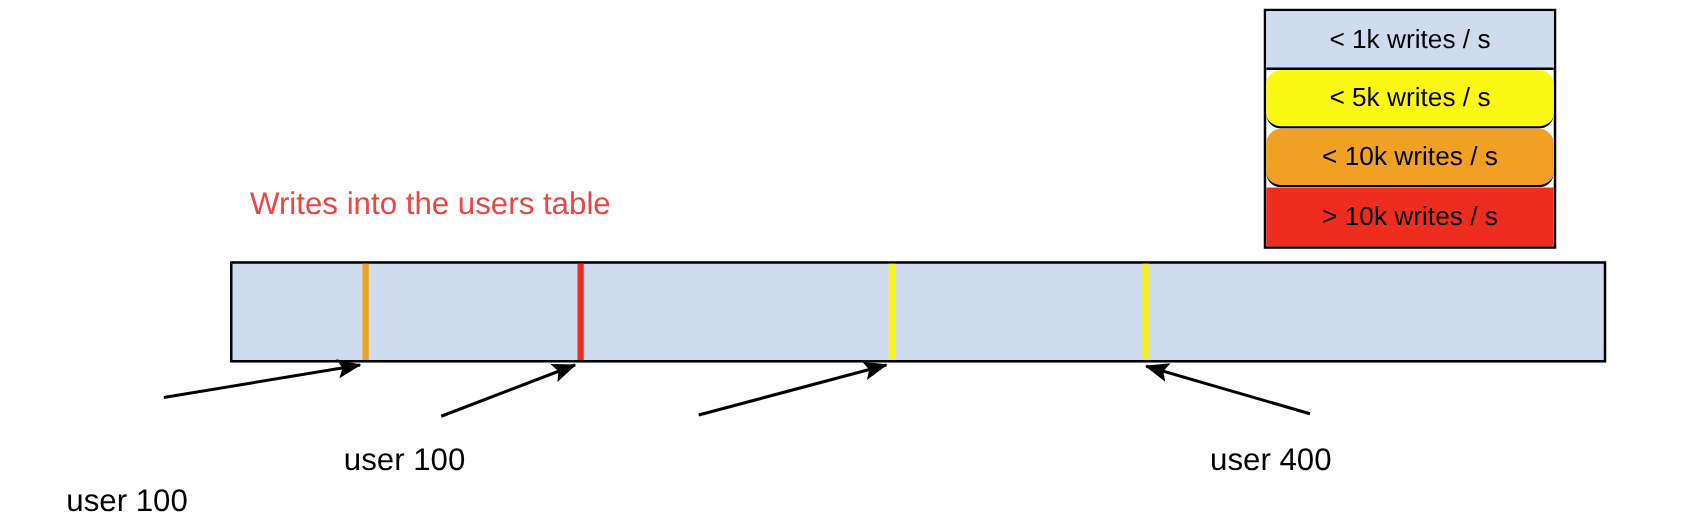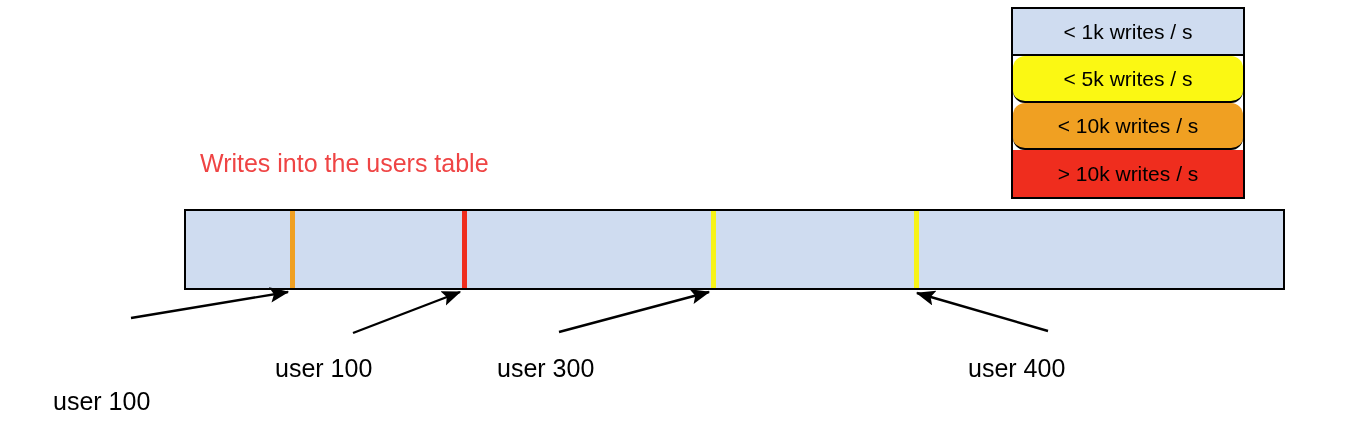--- a/index.html
+++ b/index.html
@@ -129,16 +129,15 @@
       </marker>
     </defs>
     <line x1="131" y1="318" x2="288" y2="292" stroke="#000000" stroke-width="2.4" marker-end="url(#ah)"></line>
     <line x1="353" y1="333" x2="460" y2="292" stroke="#000000" stroke-width="2.4" marker-end="url(#ah)"></line>
     <line x1="559" y1="332" x2="709" y2="292" stroke="#000000" stroke-width="2.4" marker-end="url(#ah)"></line>
     <line x1="1048" y1="331" x2="917" y2="293" stroke="#000000" stroke-width="2.4" marker-end="url(#ah)"></line>
   </svg>
 
   <div class="user-label" id="an0" style="left: 53px; top: 339px; margin-top: 48px;">user 100</div>
   <div class="user-label" id="an1" style="left: 275px; top: 354px;">user 100</div>
-  <div class="user-label" id="an2" style="left: 497px; top: 354px;">user 300</div>
   <div class="user-label" id="an3" style="left: 968px; top: 354px;">user 400</div>
 
 </div>
 
 </body></html>

